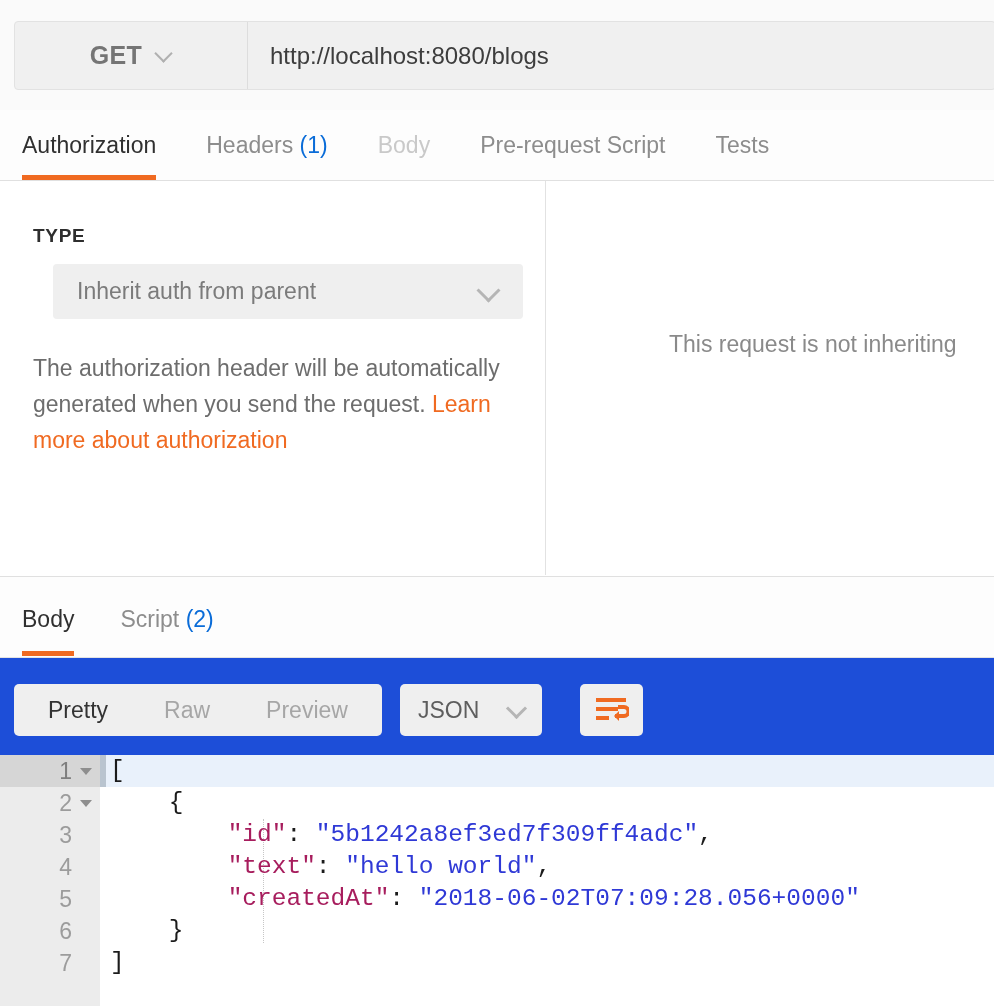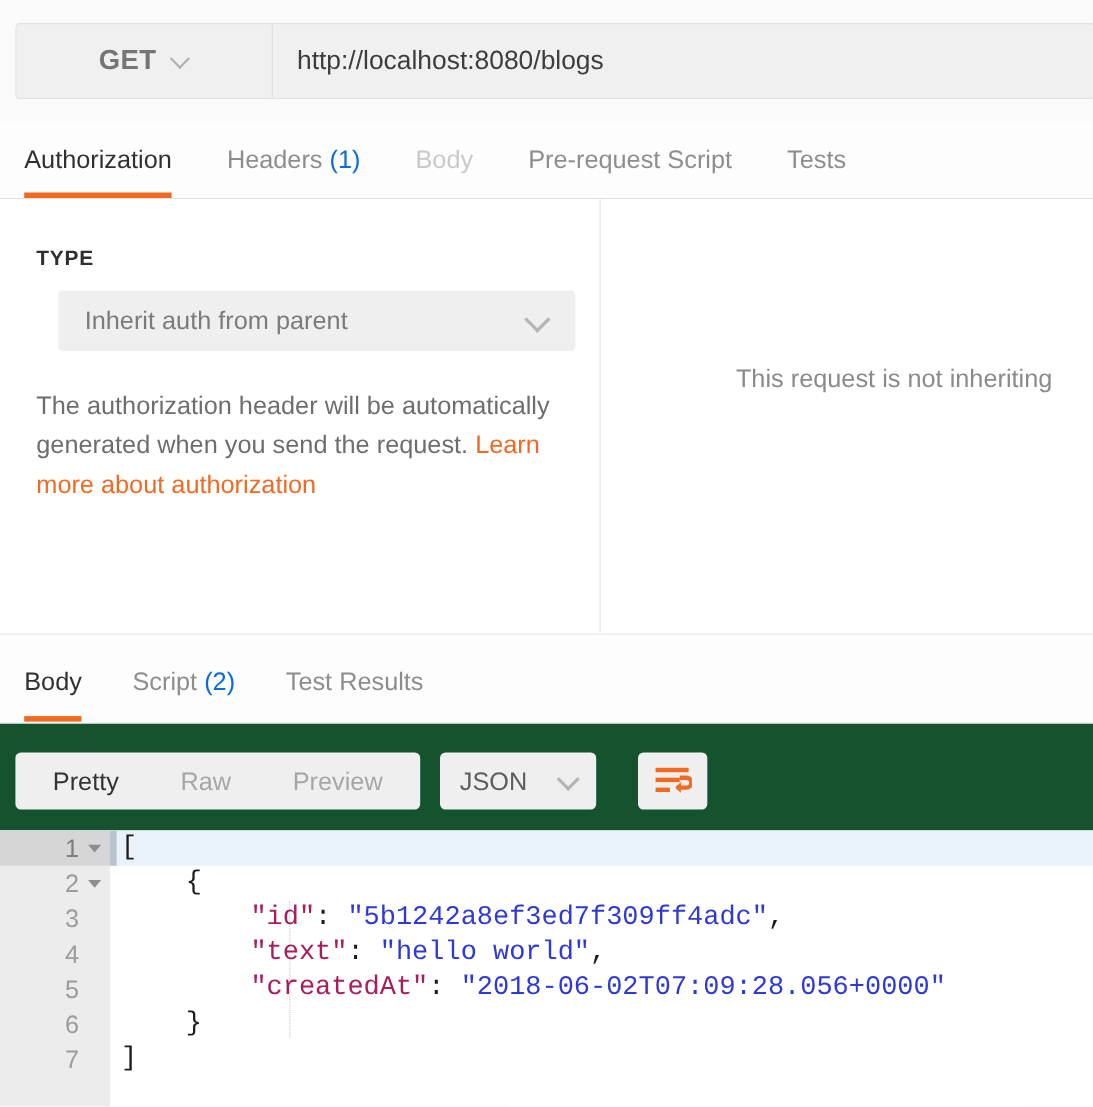--- a/index.html
+++ b/index.html
@@ -234,21 +234,21 @@
     line-height: 74px;
     margin-right: 46px;
   }
 
   
   .viewer-toolbar {
     position: absolute;
     left: 0; top: 658px;
     width: 994px;
     height: 97px;
-    background: #14532d;
+    background: #1d4ed8;
   }
   .seg {
     position: absolute;
     left: 14px; top: 26px;
     height: 52px;
     background: #efefef;
     border-radius: 5px;
     display: flex;
     align-items: center;
     padding: 0 6px;
@@ -436,23 +436,20 @@
 </div>
 
 <div class="resp-tabs">
   <div class="resp-tabs-row">
     <div class="tab active">
       <span>Body</span>
     </div>
     <div class="tab">
       <span>Script</span>
       <span class="cnt">(2)</span>
-    </div>
-    <div class="tab">
-      <span>Test Results</span>
     </div>
   </div>
 </div>
 
 <div class="viewer-toolbar">
   <div class="seg">
     <div class="seg-item active">Pretty</div>
     <div class="seg-item">Raw</div>
     <div class="seg-item">Preview</div>
   </div>

